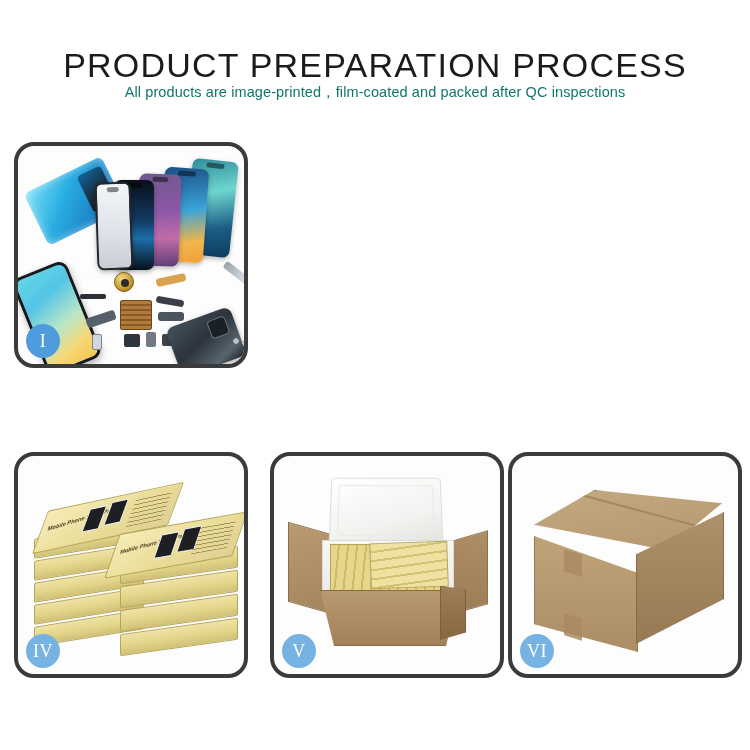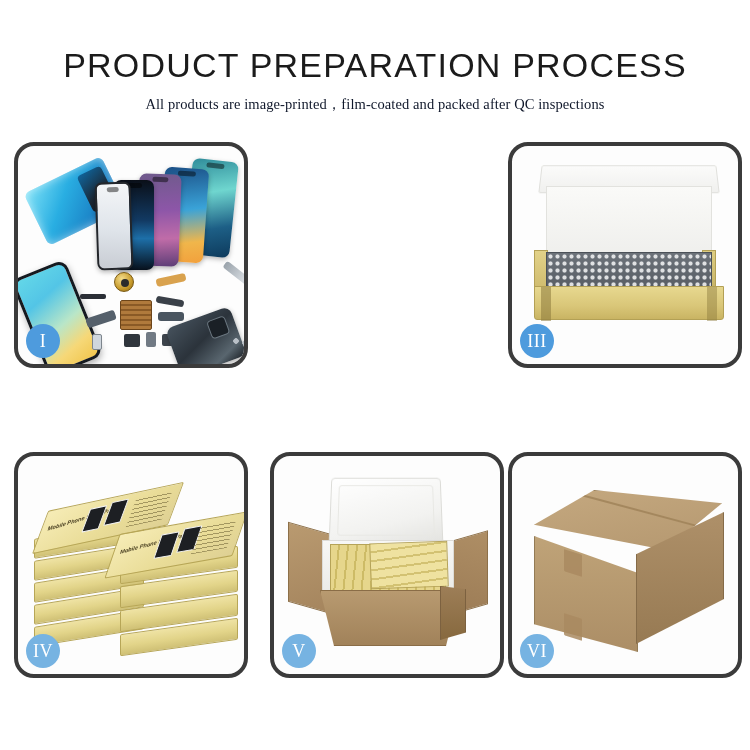--- a/index.html
+++ b/index.html
@@ -12,22 +12,22 @@
   #page { position: relative; width: 750px; height: 594px; background: #fff; }
 
   
   .header { position: absolute; left: 0; top: 0; width: 750px; text-align: center; }
   .title {
     font-family: "Liberation Sans", sans-serif;
     font-size: 34px; letter-spacing: 1.2px; font-weight: 400;
     color: #1b1b1b; line-height: 1; margin-top: 48px;
   }
   .subtitle {
-    font-family: Liberation Serif, serif;
-    font-size: 14.5px; color: #0f172a; margin-top: 13px; letter-spacing: 0.1px;
+    font-family: Liberation Sans, sans-serif;
+    font-size: 14.5px; color: #0f766e; margin-top: 1px; letter-spacing: 0.1px;
   }
 
   
   .panel {
     position: absolute;
     width: 234px; height: 226px;
     border: 4px solid #3b3b3b;
     border-radius: 20px;
     background: #fdfdfd;
     overflow: hidden;
@@ -338,31 +338,20 @@
         <div class="pt sm4"></div>
         <div class="pt backshell"></div>
         <div class="pt driver"></div>
         <div class="pt screws"></div>
       </div>
     </div>
     <div class="badge">I</div>
   </div>
 
 
-  <div class="panel p3">
-    <div class="stage">
-      <div class="b3-lid"></div>
-      <div class="b3-back"></div>
-      <div class="b3-side-l"></div>
-      <div class="b3-side-r"></div>
-      <div class="b3-foam"></div>
-      <div class="b3-front"></div>
-    </div>
-    <div class="badge">III</div>
-  </div>
 
   <div class="panel p4">
     <div class="stage">
       <div class="stack">
         <div class="sbox sl1"></div>
         <div class="sbox sl2"></div>
         <div class="sbox sl3"></div>
         <div class="sbox sl4"></div>
         <div class="sbox sl5"></div>
         <div class="sbox sr1"></div>

